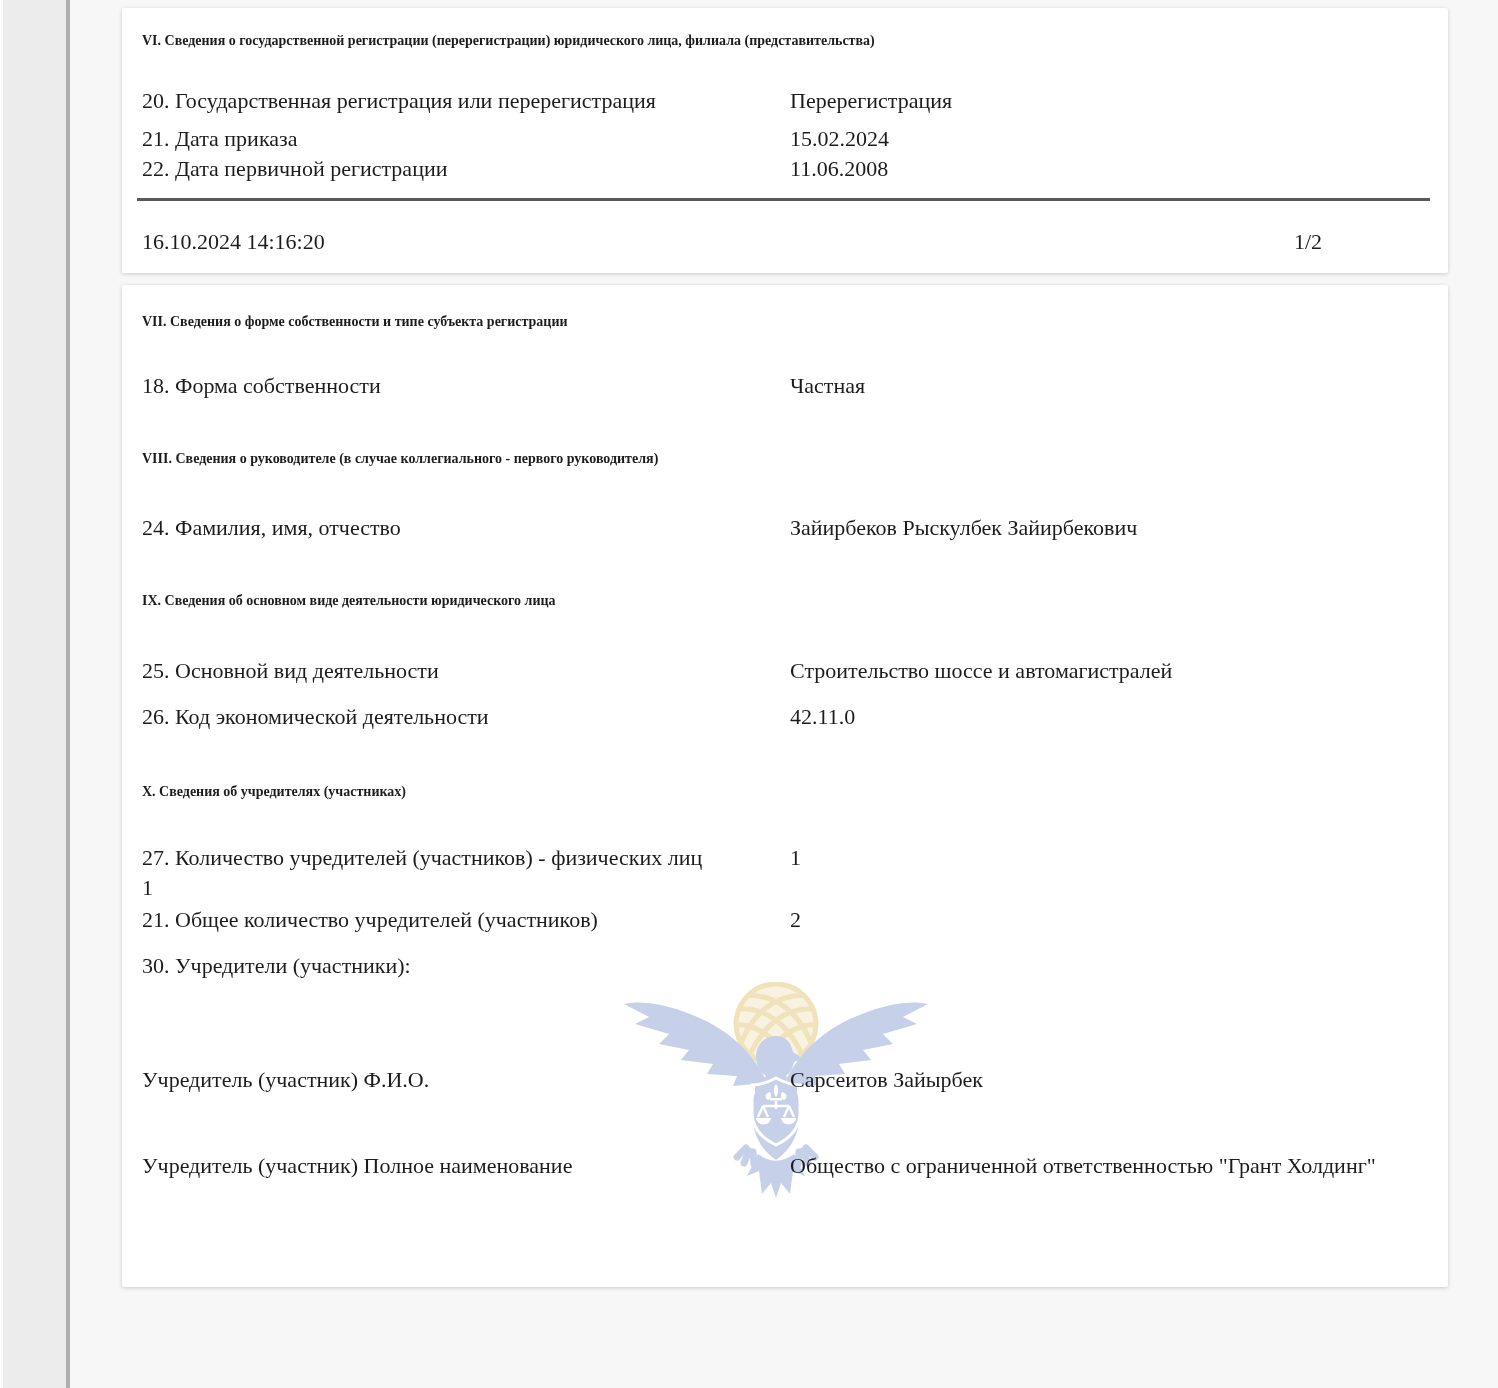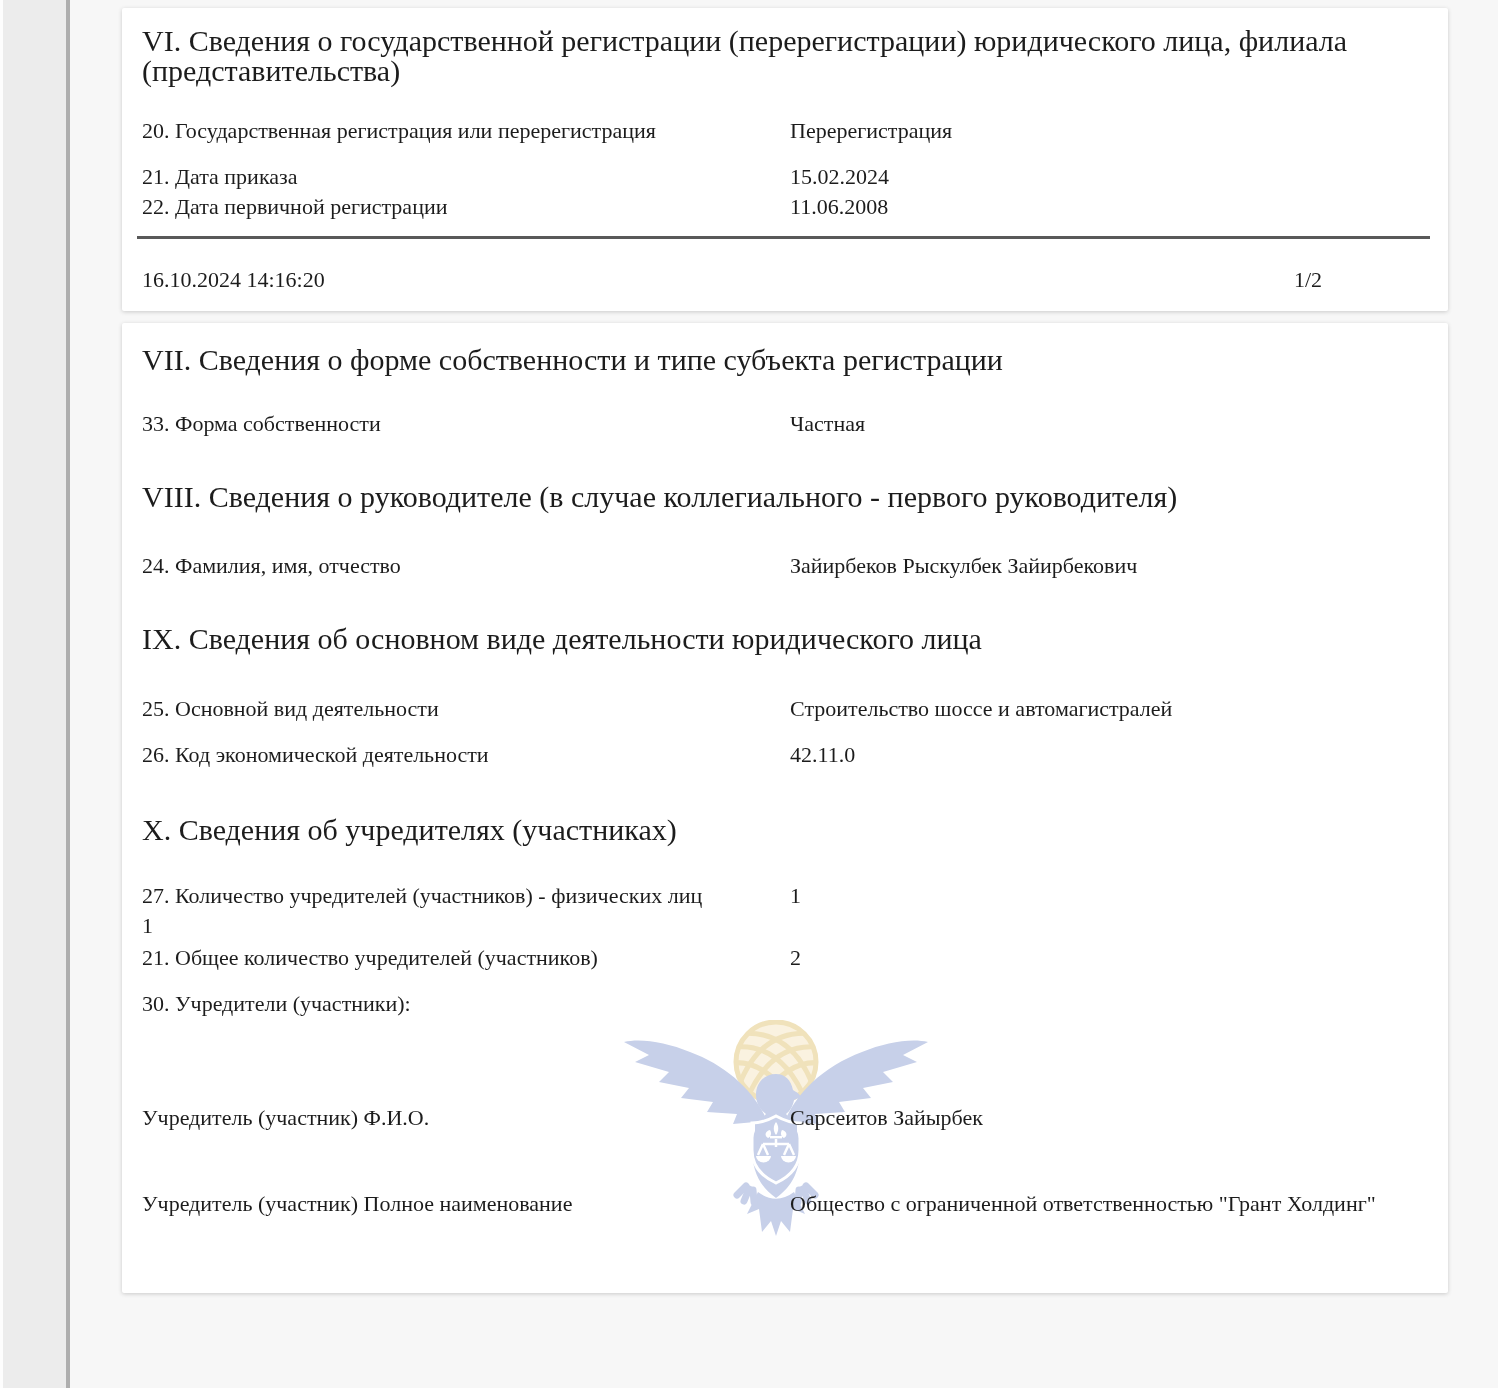--- a/index.html
+++ b/index.html
@@ -15,27 +15,27 @@
     background:#ececec;
     border-left:3px solid #fdfdfd;
     border-right:4px solid #aeaeae;
   }
   .main{flex:1;padding:8px 50px 0 52px;box-sizing:border-box;}
   .page-card{
     width:1326px;box-sizing:border-box;background:#ffffff;
     box-shadow:0 1px 4px rgba(0,0,0,0.18);border-radius:2px;
   }
   .page-1{padding:18px 18px 16px 20px;margin-bottom:12px;}
-  .page-2{padding:22px 18px 60px 20px;position:relative;}
+  .page-2{padding:22px 18px 92px 20px;position:relative;}
   .page-inner{position:relative;z-index:1;}
-  .section-title{font-size:30px;line-height:30px;font-weight:400;margin:0;}
+  .section-title{font-size:14px;line-height:30px;font-weight:700;margin:0;}
   .row{display:grid;grid-template-columns:648px 1fr;}
   .row .label{padding-right:24px;}
   .h-vi{margin:0 0 30px 0;}
-  .row-20{margin-bottom:16px;}
+  .row-20{margin-bottom:8px;}
   .row-21{margin-bottom:0;}
   .row-22{margin-bottom:0;}
   .rule{margin:14px 0 0 -5px;border:none;border-top:3px solid #595959;}
   .page-footer{margin-top:26px;display:flex;justify-content:space-between;align-items:baseline;}
   .page-footer .pageno{margin-right:108px;}
   .h-vii{margin:0 0 34px 0;}
   .row-23{margin-bottom:43px;}
   .h-viii{margin:0 0 39px 0;}
   .row-24{margin-bottom:43px;}
   .h-ix{margin:0 0 40px 0;}
@@ -144,21 +144,21 @@
             <path d="M150,110 c-5,1 -6,6 -2,8 c3,-1 4,-5 2,-8 Z"></path>
             <path d="M162,110 c5,1 6,6 2,8 c-3,-1 -4,-5 -2,-8 Z"></path>
             <rect x="150" y="116" width="12" height="2.4"></rect>
           </g>
         </g>
       </svg>
 
       <div class="page-inner">
         <h3 class="section-title h-vii">VII. Сведения о форме собственности и типе субъекта регистрации</h3>
         <div class="row row-23">
-          <div class="label">33. Форма собственности</div>
+          <div class="label">18. Форма собственности</div>
           <div class="value">Частная</div>
         </div>
 
         <h3 class="section-title h-viii">VIII. Сведения о руководителе (в случае коллегиального - первого руководителя)</h3>
         <div class="row row-24">
           <div class="label">24. Фамилия, имя, отчество</div>
           <div class="value">Зайирбеков Рыскулбек Зайирбекович</div>
         </div>
 
         <h3 class="section-title h-ix">IX. Сведения об основном виде деятельности юридического лица</h3>

